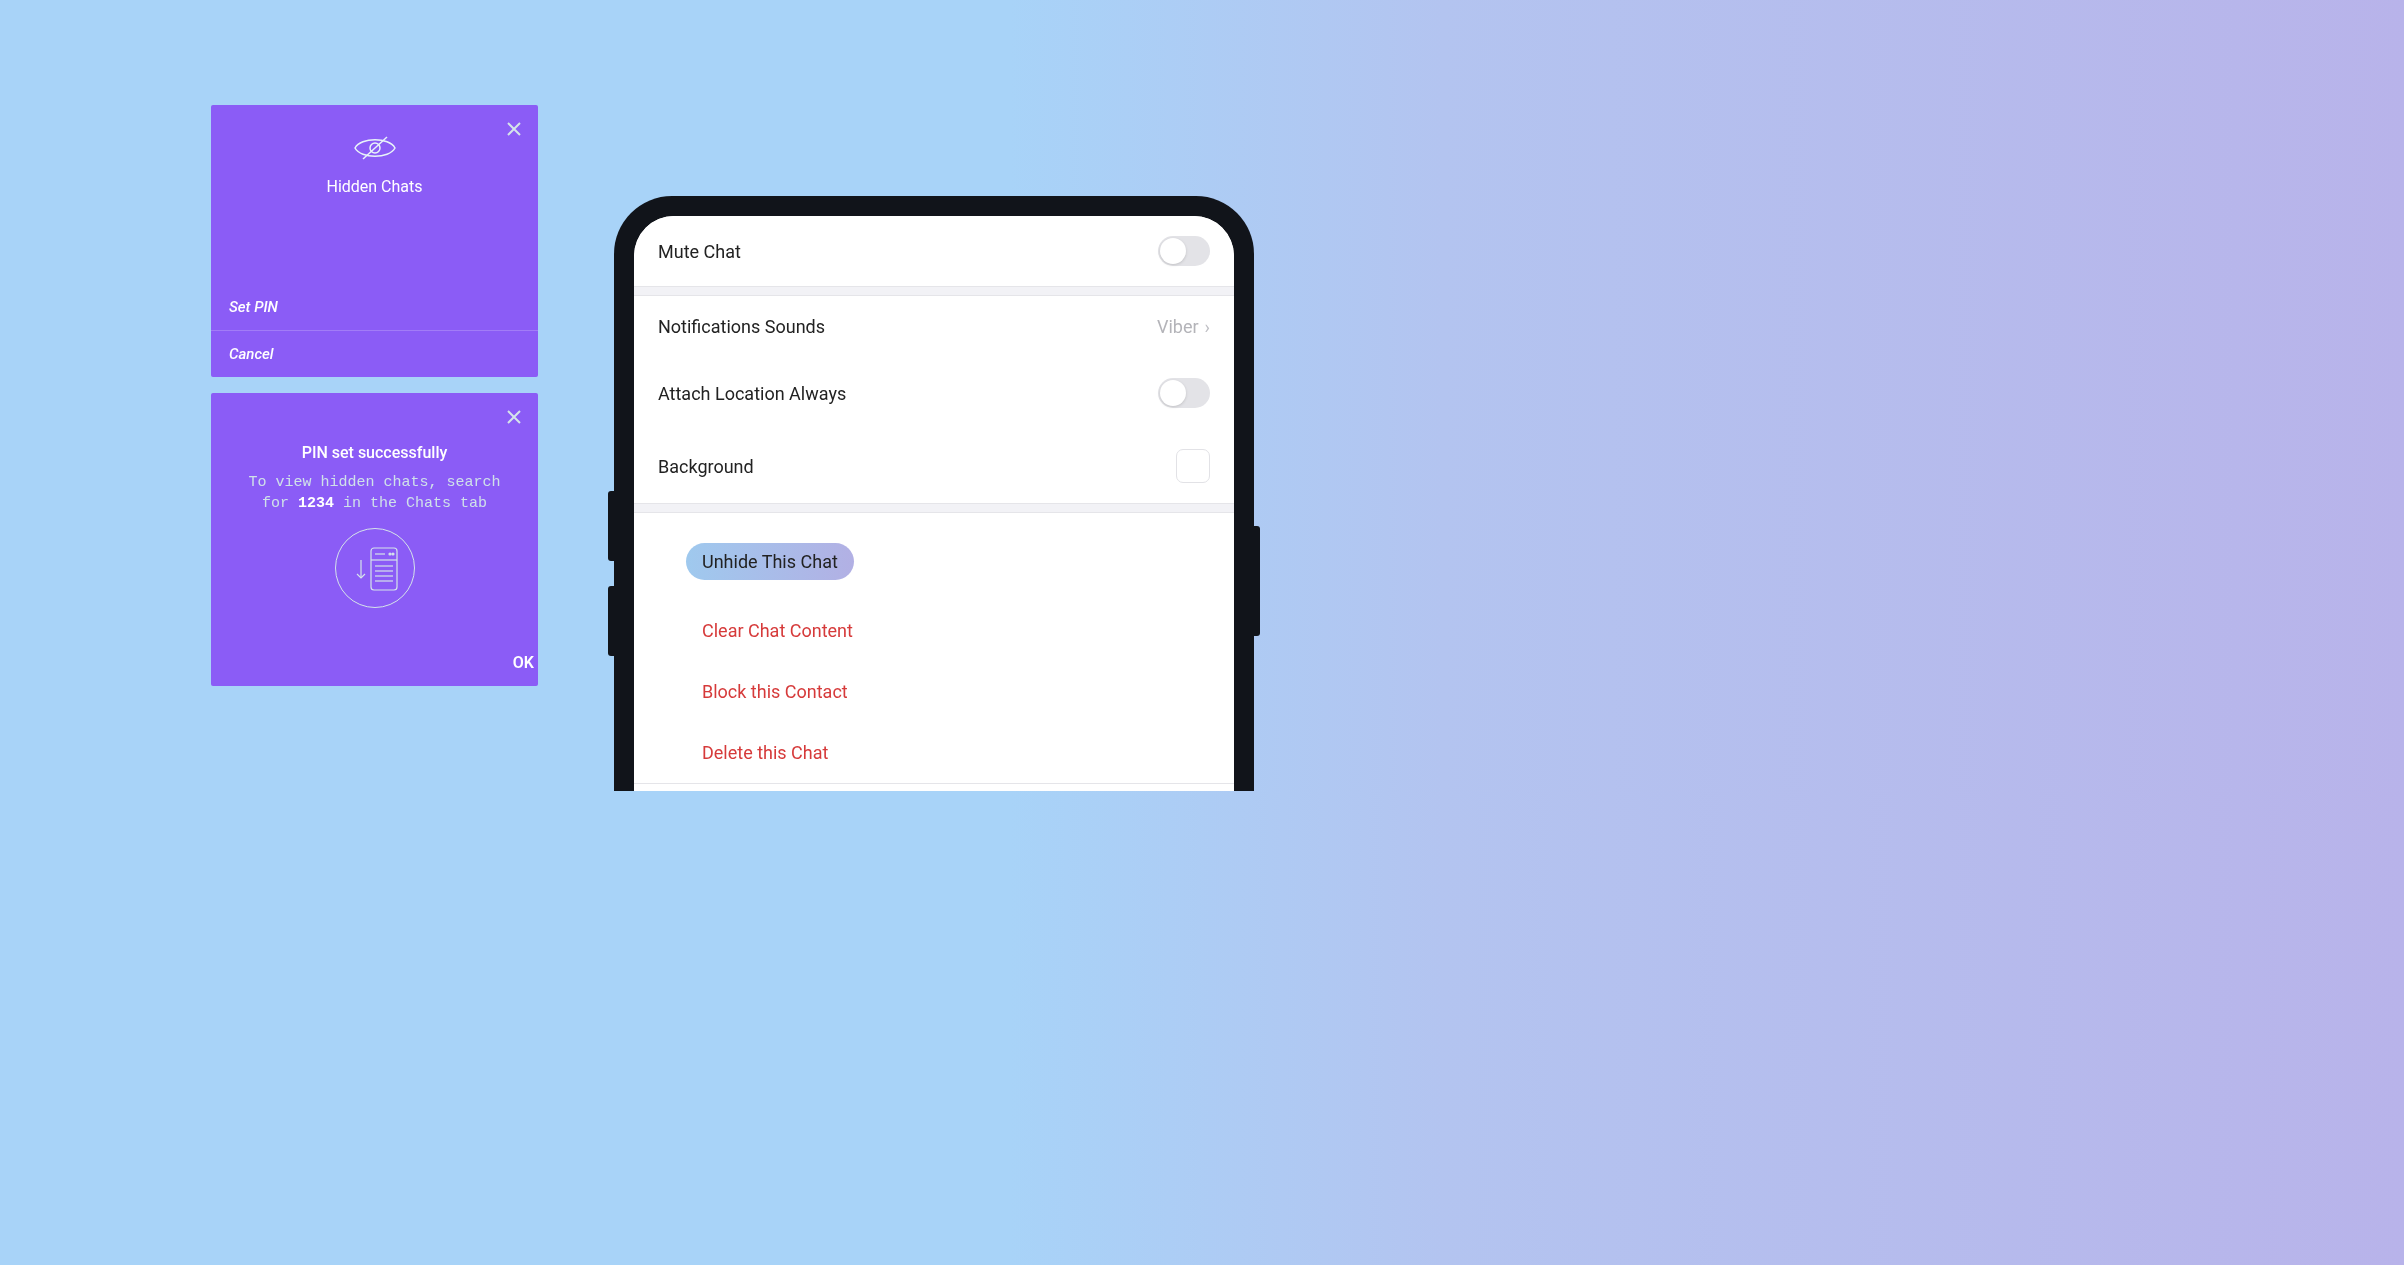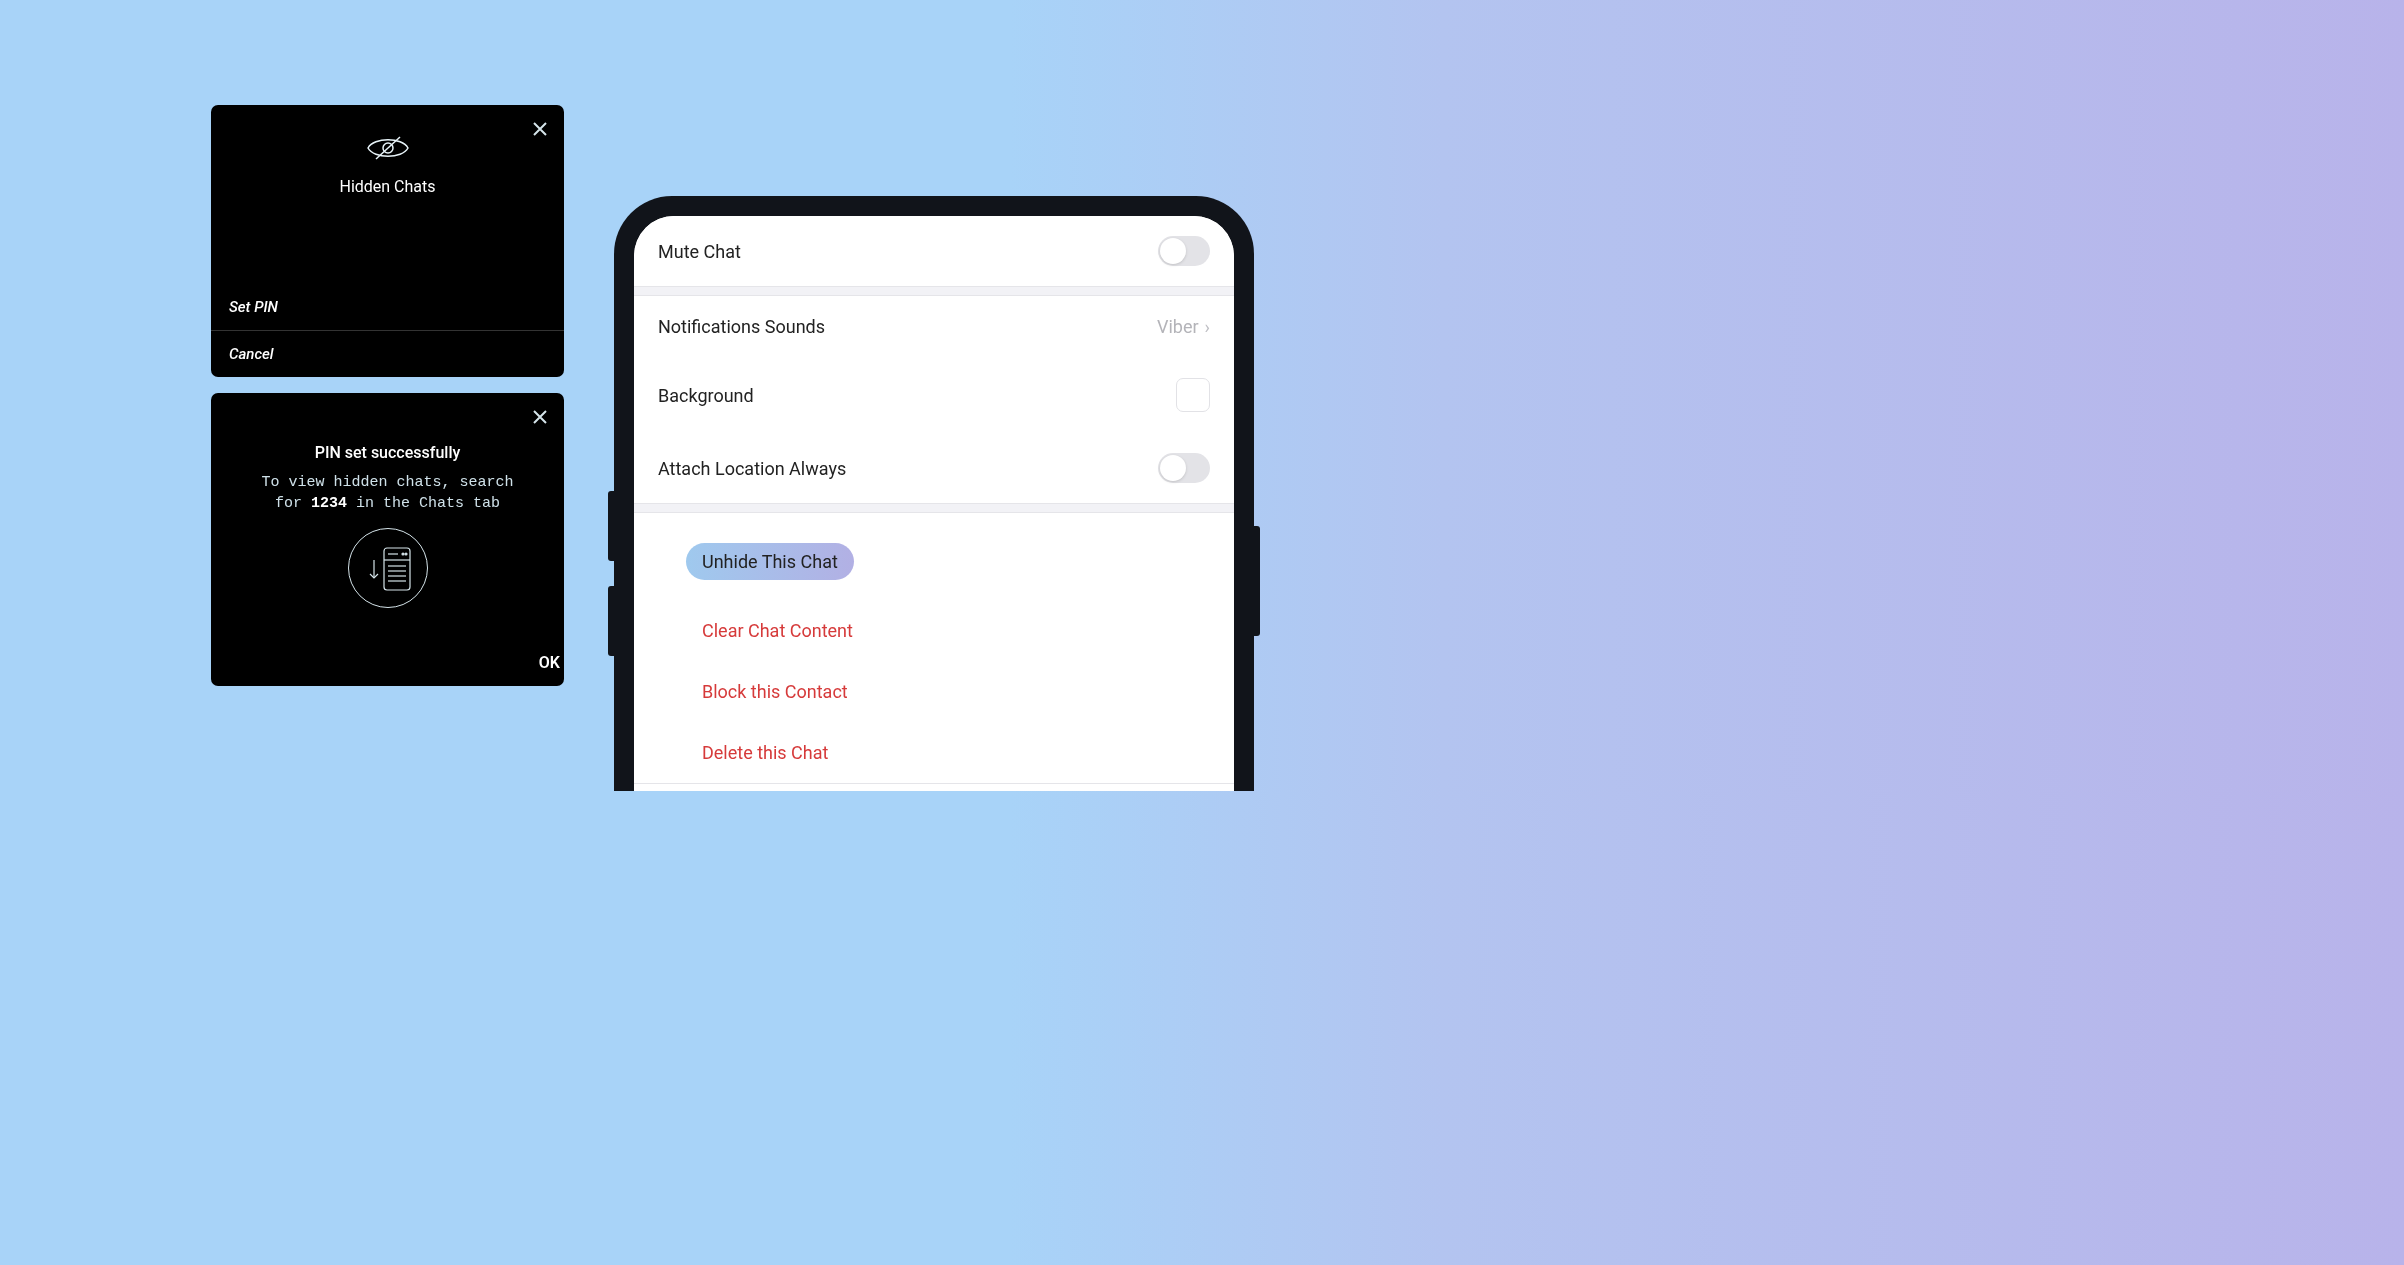--- a/index.html
+++ b/index.html
@@ -8,23 +8,23 @@
   height: 791px;
   background: linear-gradient(90deg, #a8d3f8 0%, #a8d3f8 42%, #b3c4f0 60%, #b8b3ea 100%);
   font-family: -apple-system, BlinkMacSystemFont, 'Segoe UI', Roboto, sans-serif;
   position: relative;
   overflow: hidden;
 }
 
 
 .dialog {
   position: absolute;
-  width: 353px;
-  background: #000000;
-  border-radius: 7px;
+  width: 327px;
+  background: #8b5cf6;
+  border-radius: 2px;
   color: #fff;
 }
 .dialog1 { left: 211px; top: 105px; height: 272px; }
 .dialog2 { left: 211px; top: 393px; height: 293px; }
 
 .close-x {
   position: absolute;
   top: 10px;
   right: 10px;
   width: 28px;
@@ -283,28 +283,28 @@
 
     <div class="settings-group">
       <div class="settings-row">
         <span>Notifications Sounds</span>
         <div class="row-right">
           <span>Viber</span>
           <span class="chevron">›</span>
         </div>
       </div>
       <div class="settings-row">
-        <span>Background</span>
-        <div class="bg-thumb"></div>
-      </div>
-      <div class="settings-row">
         <span>Attach Location Always</span>
         <div class="toggle">
           <div class="toggle-knob"></div>
         </div>
+      </div>
+      <div class="settings-row">
+        <span>Background</span>
+        <div class="bg-thumb"></div>
       </div>
     </div>
 
     <div class="group-spacer"></div>
 
     <div class="settings-group">
       <div class="action-list">
         <div class="action-item">
           <span class="highlight-pill">Unhide This Chat</span>
         </div>

